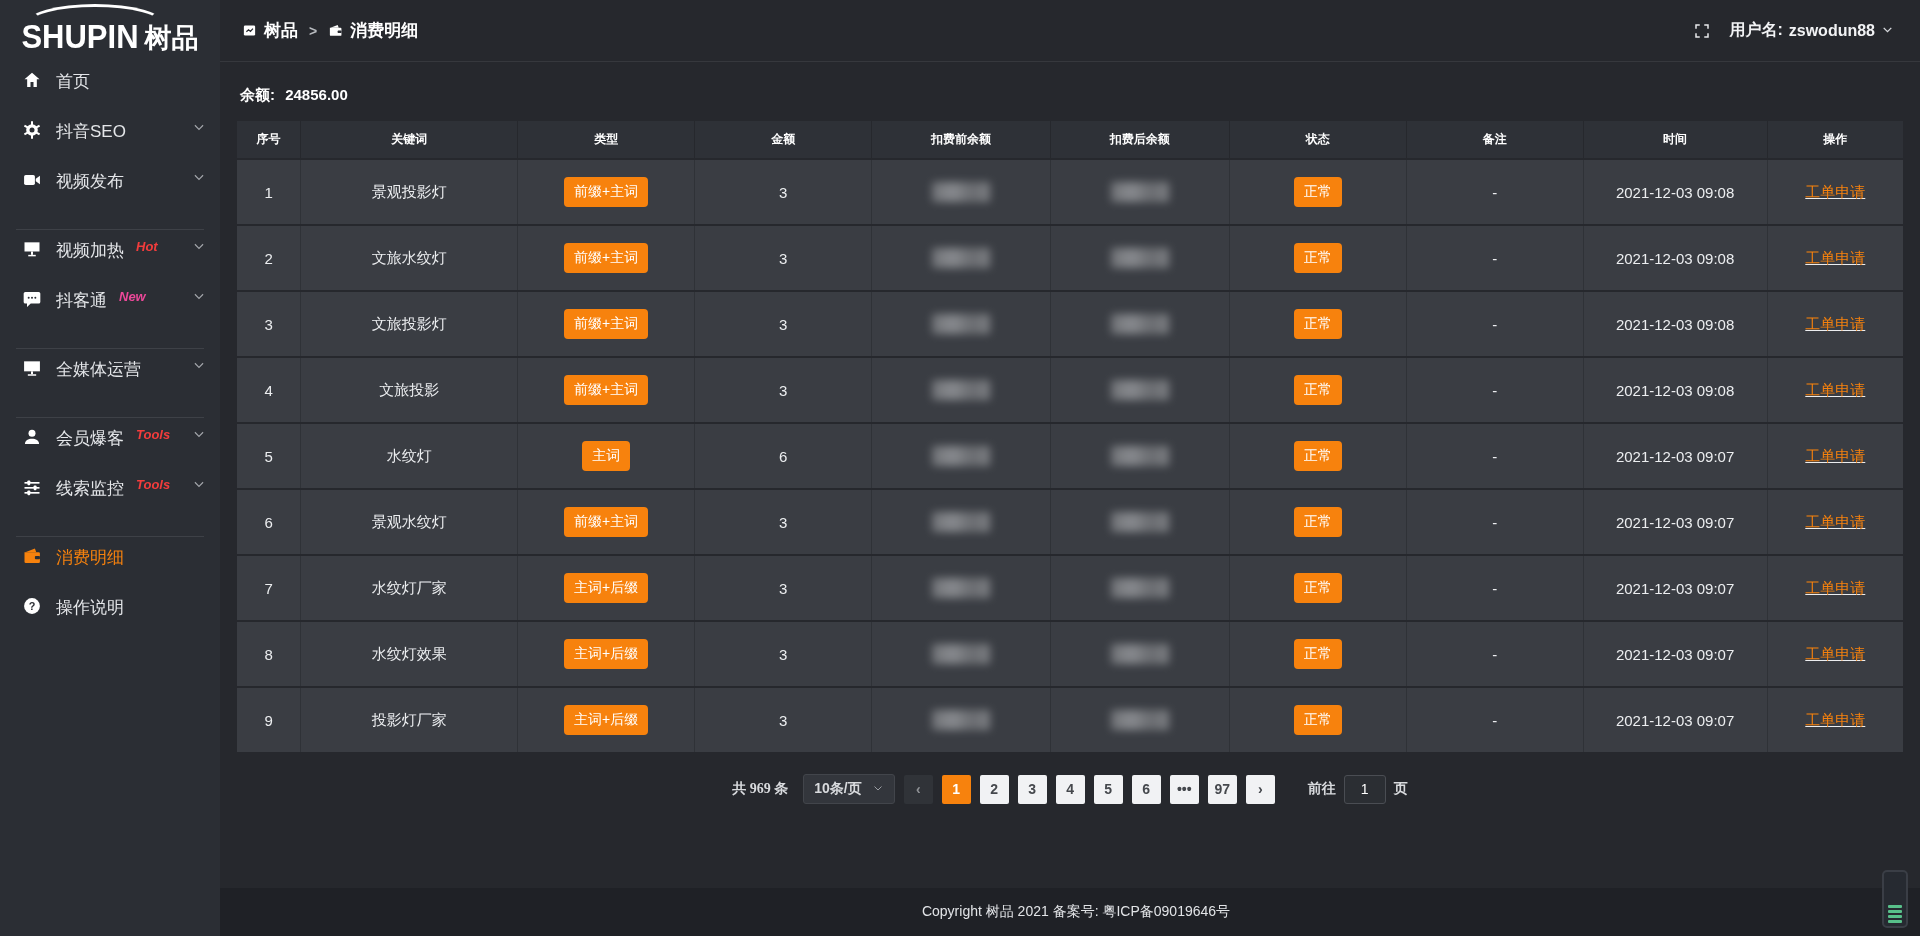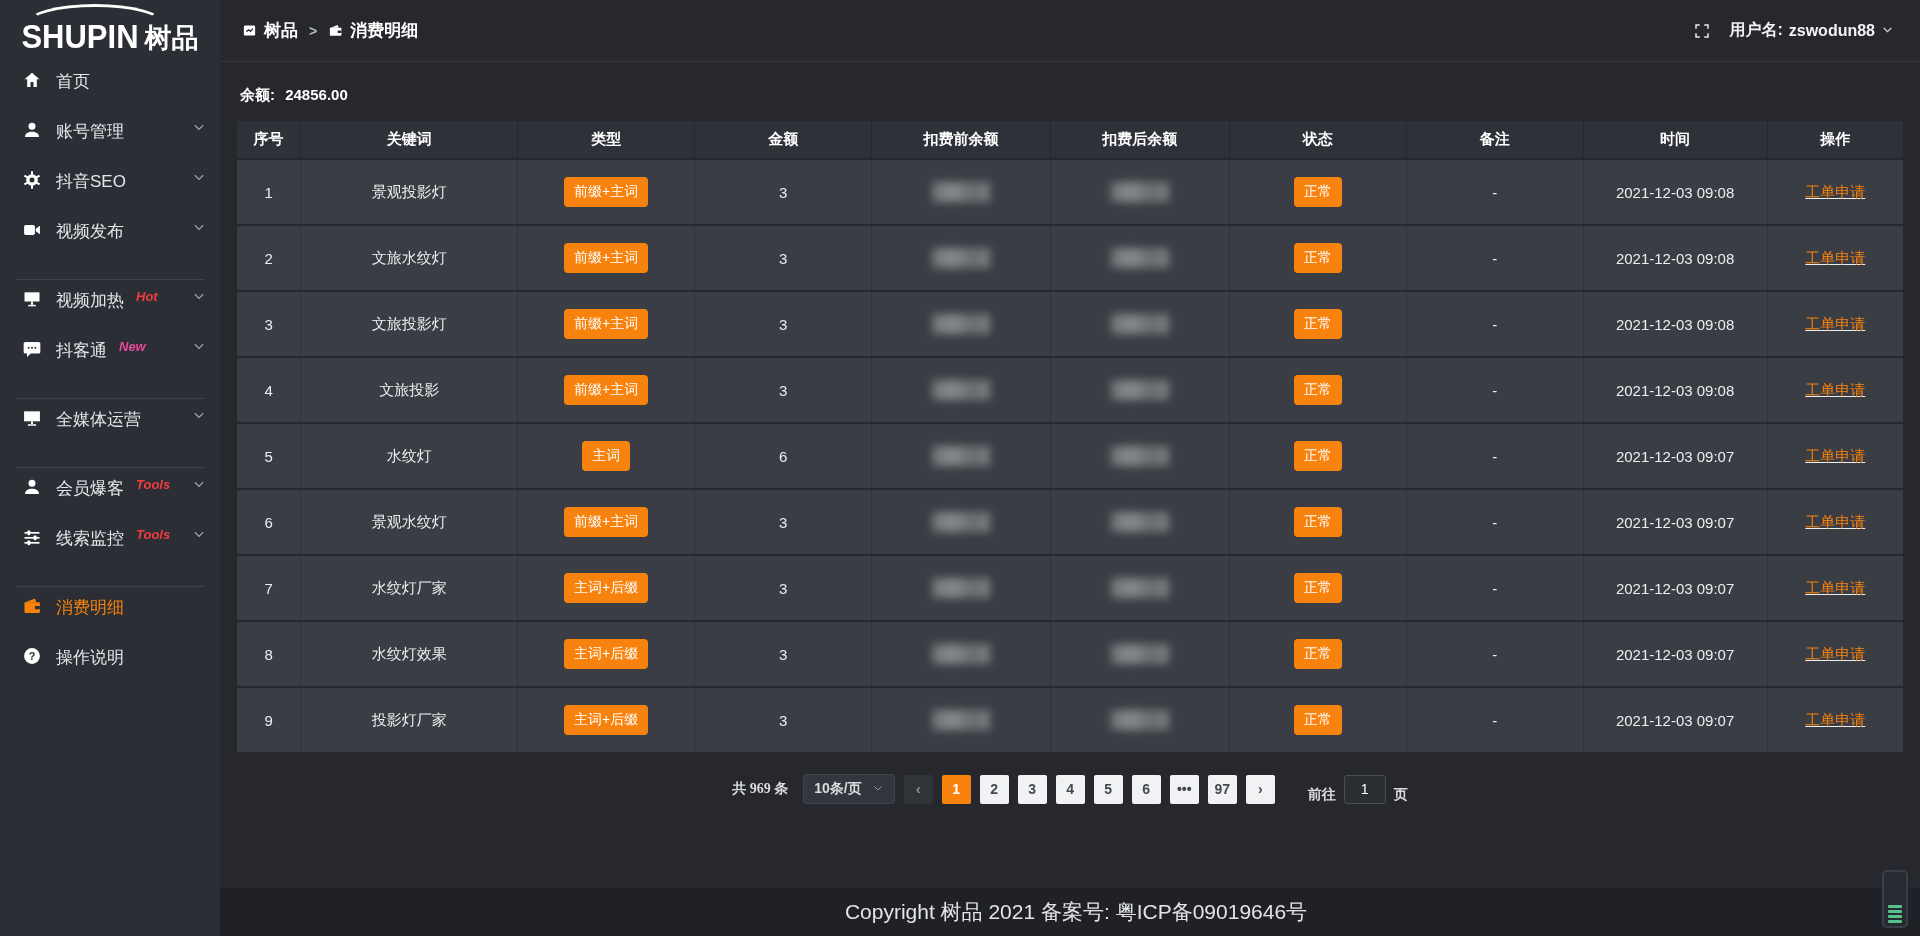--- a/index.html
+++ b/index.html
@@ -35,42 +35,42 @@
   .fs-btn svg { width:18px; height:18px; fill:none; stroke:#e8e9eb; stroke-width:2; }
   .user-drop { display:flex; align-items:center; gap:6px; cursor:pointer; }
   .user-drop .dd svg { width:13px; height:13px; fill:none; stroke:#d8dade; stroke-width:2.4; }
 
   
   .content { flex:1; padding:0 17px; }
   .balance { margin:24px 3px 14px; color:#fff; font-size:15px; font-weight:bold; }
   .balance .bv { margin-left:6px; }
 
   table.data { width:100%; border-collapse:separate; border-spacing:0 2px; table-layout:fixed; }
-  table.data th { background:#2e3137; height:37px; color:#fff; font-size:15px; font-weight:bold; border-right:1px solid #26282d; }
+  table.data th { background:#2e3137; height:37px; color:#fff; font-size:12px; font-weight:bold; border-right:1px solid #26282d; }
   table.data th:last-child { border-right:none; }
   table.data td { background:#3a3d43; height:64px; text-align:center; color:#eceef0; font-size:15px; border-right:1px solid #2f3237; }
   table.data td:last-child { border-right:none;text-decoration:underline; }
   .badge { display:inline-block; background:#f7820d; color:#fff; font-size:14px; padding:6px 10px; border-radius:4px; }
   .redacted { width:58px; height:20px; margin:0 auto; border-radius:2px; filter:blur(4px); opacity:.8;
               background:linear-gradient(90deg,#7d7f83 0%,#9b9da1 35%,#75777b 70%,#8e9094 100%); }
   .action-link { color:#f7820d; cursor:pointer; }
 
   
   .pagination { margin-top:20px; display:flex; align-items:center; justify-content:center; gap:9px; color:#d9dbde; font-size:14px; font-weight:bold; }
   .ptotal { margin-right:6px;font-family:Liberation Serif, serif; }
   .psize { display:flex; align-items:center; gap:10px; background:#33363c; border:1px solid #42454b; height:30px; padding:0 10px; border-radius:3px; cursor:pointer; color:#d9dbde; }
   .psize svg { width:12px; height:12px; fill:none; stroke:#9a9da2; stroke-width:2; }
   .pbtn { min-width:29px; height:29px; line-height:29px; text-align:center; background:#f1f2f4; color:#45484d; border-radius:2px; cursor:pointer; font-weight:bold; padding:0 4px; }
   .pbtn.prev { background:#303338; color:#8f9296; }
   .pbtn.active { background:#f7820d; color:#fff; }
-  .goto { display:flex; align-items:flex-end; gap:8px; margin-left:24px; }
+  .goto { display:flex; align-items:center; gap:8px; margin-left:24px; }
   .goto input { width:42px; height:29px; background:#2b2e33; border:1px solid #4a4d53; border-radius:3px; color:#fff; text-align:center; font-size:14px; font-family:inherit; }
 
   
-  .footer { margin-top:auto; height:48px; background:#1f2126; display:flex; align-items:center; justify-content:center; color:#e2e4e7; font-size:21px; flex-shrink:0;padding-left:12px; }
+  .footer { margin-top:auto; height:48px; background:#1f2126; display:flex; align-items:center; justify-content:center; color:#e2e4e7; font-size:14px; flex-shrink:0;padding-left:12px; }
   .overlay-widget { position:absolute; right:12px; bottom:8px; width:26px; height:58px; background:#262a31; border:2px solid #3a3e46; border-radius:5px; display:flex; flex-direction:column; justify-content:flex-end; align-items:center; padding:3px; gap:2px; }
   .overlay-widget i { display:block; width:14px; height:3px; background:#58c08a; border-radius:1px; }
 </style>
 </head>
 <body>
 
 <div class="app">
 
   <aside class="sidebar">
     <div class="logo">
@@ -79,34 +79,20 @@
       <span class="logo-cn">树品</span>
     </div>
     <nav class="menu" id="menu">
         <div class="menu-item">
           <span class="mi-icon">
             <svg viewBox="0 0 24 24">
               <path d="M12 3.2 21 11h-3.2v9.3h-4V14.5h-3.6v5.8h-4V11H3z"></path>
             </svg>
           </span>
           <span>首页</span>
-        </div>
-        <div class="menu-item">
-          <span class="mi-icon">
-            <svg viewBox="0 0 24 24">
-              <circle cx="12" cy="7.5" r="4.2"></circle>
-              <path d="M3.5 20.5c0-4.2 4-6.3 8.5-6.3s8.5 2.1 8.5 6.3z"></path>
-            </svg>
-          </span>
-          <span>账号管理</span>
-          <span class="mi-chevron">
-            <svg viewBox="0 0 24 24">
-              <path d="M5 9l7 7 7-7"></path>
-            </svg>
-          </span>
         </div>
         <div class="menu-item">
           <span class="mi-icon">
             <svg viewBox="0 0 24 24">
               <g>
                 <rect x="10.8" y="1.5" width="2.4" height="5"></rect>
                 <rect x="10.8" y="1.5" width="2.4" height="5" transform="rotate(60 12 12)"></rect>
                 <rect x="10.8" y="1.5" width="2.4" height="5" transform="rotate(120 12 12)"></rect>
                 <rect x="10.8" y="1.5" width="2.4" height="5" transform="rotate(180 12 12)"></rect>
                 <rect x="10.8" y="1.5" width="2.4" height="5" transform="rotate(240 12 12)"></rect>

